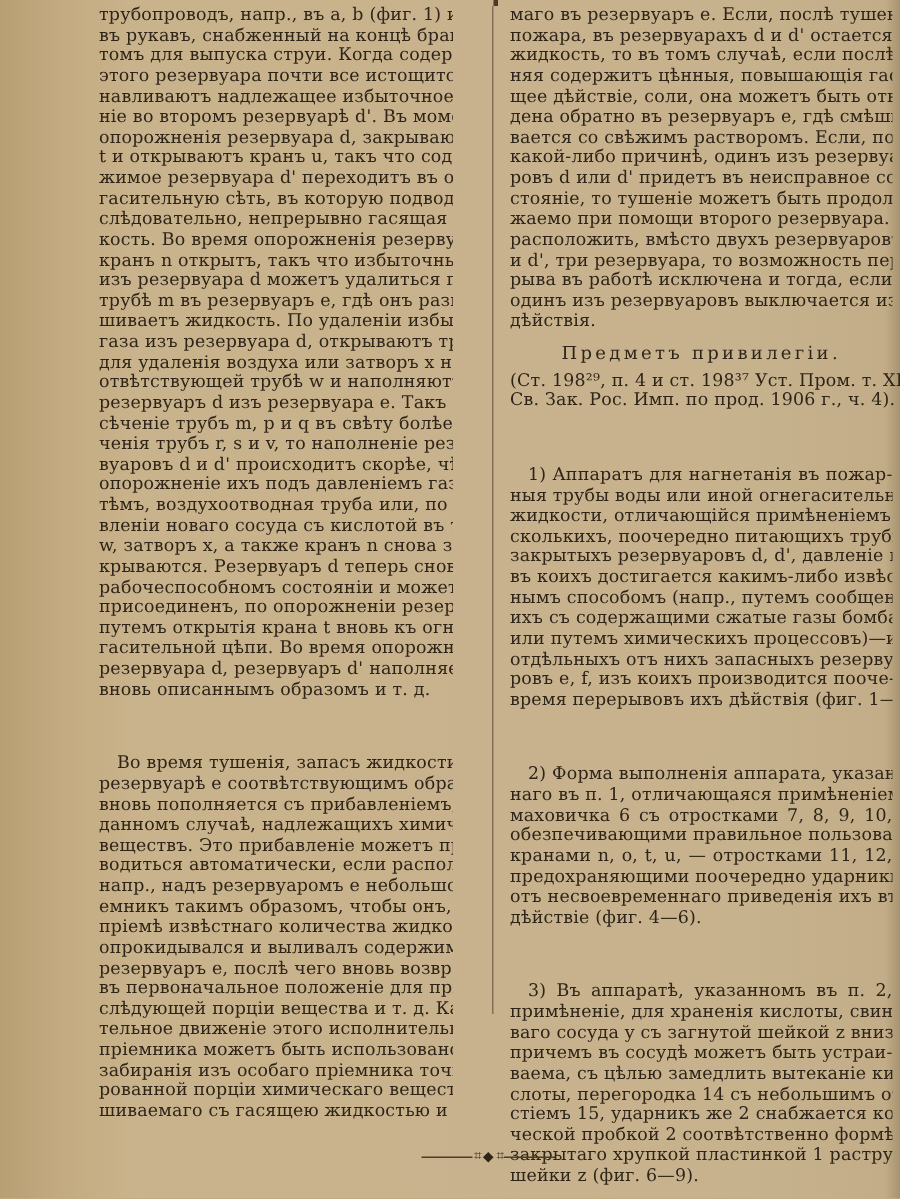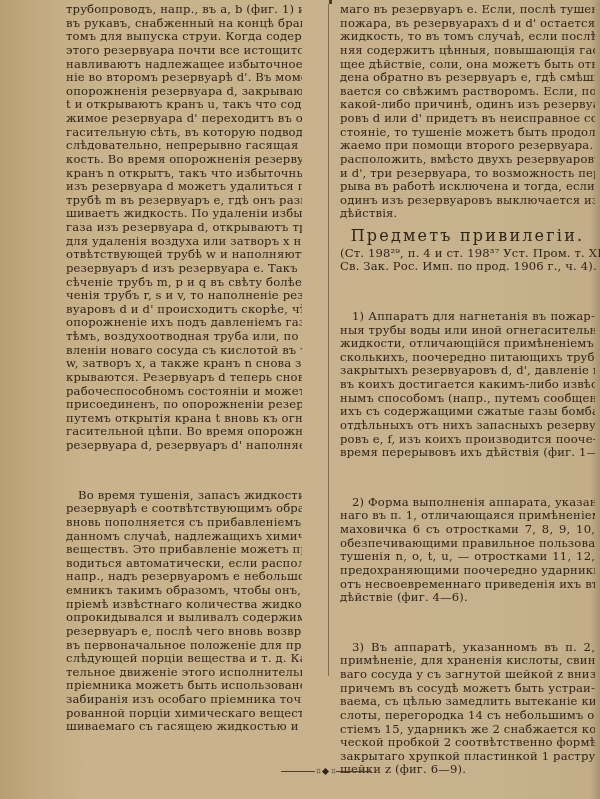--- a/index.html
+++ b/index.html
@@ -26,21 +26,21 @@
     .col-right { left: 340px; width: 255px; }
     .divider {
       position: absolute; left: 328px; top: 4px; width: 1px; height: 672px;
       background: #5d4c36; opacity: 0.65;
     }
     .line { display: block; white-space: nowrap; text-align-last: justify; text-align: justify; overflow: hidden; }
     .line.last { text-align-last: left; }
     .line.indent { padding-left: 12px; margin-top: 36px; }
     .heading {
       display: block; text-align: center; letter-spacing: 2.2px;
-      font-size: 16px; margin: 8px 0 4px 0;
+      font-size: 12px; margin: 8px 0 4px 0;
     }
     .cite { display: block; white-space: nowrap; text-align-last: justify; }
     .cite.center { text-align: center; text-align-last: center; }
     .top-mark {
       position: absolute; left: 329px; top: 0px; width: 3px; height: 4px; background: #4b3b28;
     }
     .ornament {
       position: absolute; left: 281px; top: 766px; width: 104px; height: 10px;
       display: flex; align-items: center; color: #3a2e20;
     }
@@ -82,20 +82,21 @@
       <span class="line">опорожненіе ихъ подъ давленіемъ газа. За-</span>
       <span class="line">тѣмъ, воздухоотводная труба или, по вста-</span>
       <span class="line">вленіи новаго сосуда съ кислотой въ трубу</span>
       <span class="line">w, затворъ x, а также кранъ n снова за-</span>
       <span class="line">крываются. Резервуаръ d теперь снова въ</span>
       <span class="line">рабочеспособномъ состояніи и можетъ быть</span>
       <span class="line">присоединенъ, по опорожненіи резервуара d'</span>
       <span class="line">путемъ открытія крана t вновь къ огне-</span>
       <span class="line">гасительной цѣпи. Во время опорожненія</span>
       <span class="line">резервуара d, резервуаръ d' наполняется</span>
+      <span class="line last">вновь описаннымъ образомъ и т. д.</span>
       <span class="line indent">Во время тушенія, запасъ жидкости въ</span>
       <span class="line">резервуарѣ e соотвѣтствующимъ образомъ</span>
       <span class="line">вновь пополняется съ прибавленіемъ, въ</span>
       <span class="line">данномъ случаѣ, надлежащихъ химическихъ</span>
       <span class="line">веществъ. Это прибавленіе можетъ произ-</span>
       <span class="line">водиться автоматически, если расположить,</span>
       <span class="line">напр., надъ резервуаромъ e небольшой прі-</span>
       <span class="line">емникъ такимъ образомъ, чтобы онъ, по</span>
       <span class="line">пріемѣ извѣстнаго количества жидкости,</span>
       <span class="line">опрокидывался и выливалъ содержимое въ</span>
@@ -136,30 +137,31 @@
     <div id="claims">
         <div>
           <span class="line indent">1) Аппаратъ для нагнетанія въ пожар-</span>
           <span class="line">ныя трубы воды или иной огнегасительной</span>
           <span class="line">жидкости, отличающійся примѣненіемъ нѣ-</span>
           <span class="line">сколькихъ, поочередно питающихъ трубы,</span>
           <span class="line">закрытыхъ резервуаровъ d, d', давленіе газа</span>
           <span class="line">въ коихъ достигается какимъ-либо извѣст-</span>
           <span class="line">нымъ способомъ (напр., путемъ сообщенія</span>
           <span class="line">ихъ съ содержащими сжатые газы бомбами,</span>
+          <span class="line">или путемъ химическихъ процессовъ)—и</span>
           <span class="line">отдѣльныхъ отъ нихъ запасныхъ резервуа-</span>
           <span class="line">ровъ e, f, изъ коихъ производится пооче-</span>
           <span class="line last">время перерывовъ ихъ дѣйствія (фиг. 1—3).</span>
         </div>
         <div>
           <span class="line indent">2) Форма выполненія аппарата, указан-</span>
           <span class="line">наго въ п. 1, отличающаяся примѣненіемъ</span>
           <span class="line">маховичка 6 съ отростками 7, 8, 9, 10,</span>
           <span class="line">обезпечивающими правильное пользованіе</span>
-          <span class="line">тушенія n, o, t, u, — отростками 11, 12,</span>
+          <span class="line">кранами n, o, t, u, — отростками 11, 12,</span>
           <span class="line">предохраняющими поочередно ударники 2</span>
           <span class="line">отъ несвоевременнаго приведенія ихъ въ</span>
           <span class="line last">дѣйствіе (фиг. 4—6).</span>
         </div>
         <div>
           <span class="line indent">3) Въ аппаратѣ, указанномъ въ п. 2,</span>
           <span class="line">примѣненіе, для храненія кислоты, свинцо-</span>
           <span class="line">ваго сосуда y съ загнутой шейкой z внизъ,</span>
           <span class="line">причемъ въ сосудѣ можетъ быть устраи-</span>
           <span class="line">ваема, съ цѣлью замедлить вытеканіе ки-</span>

